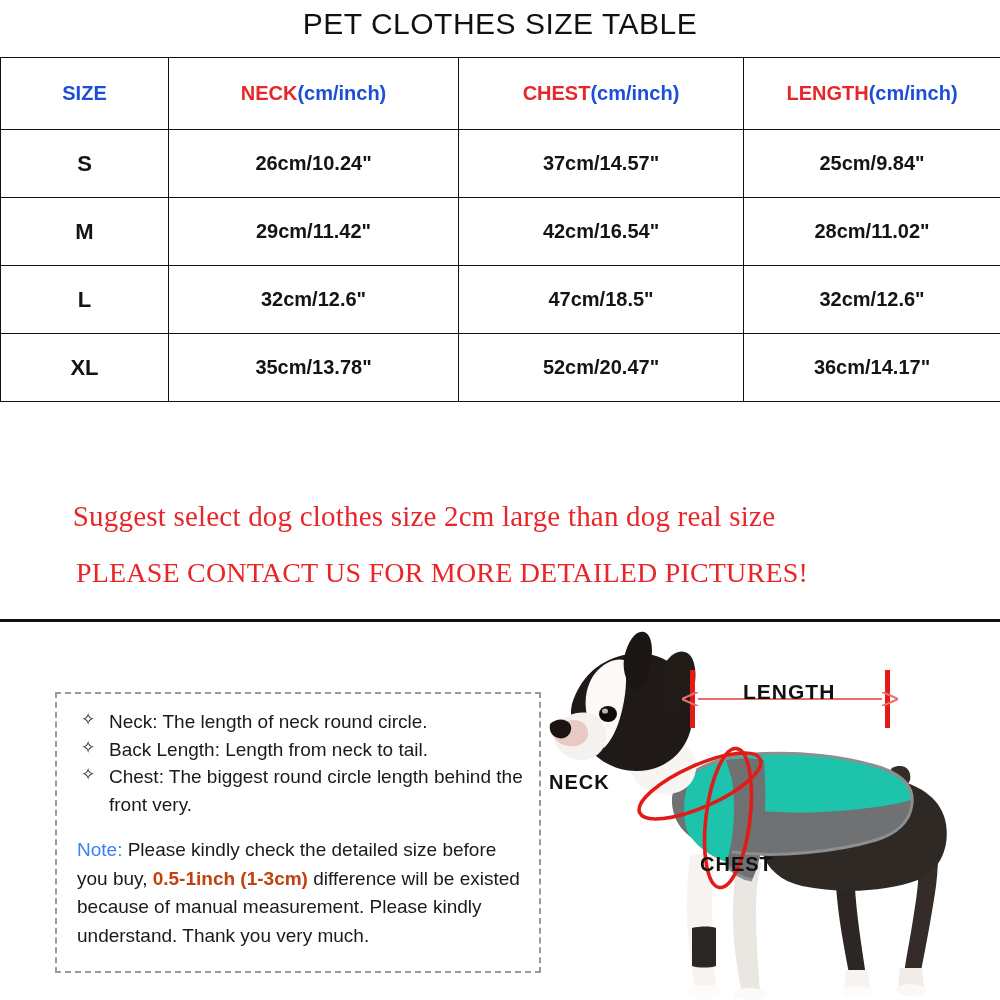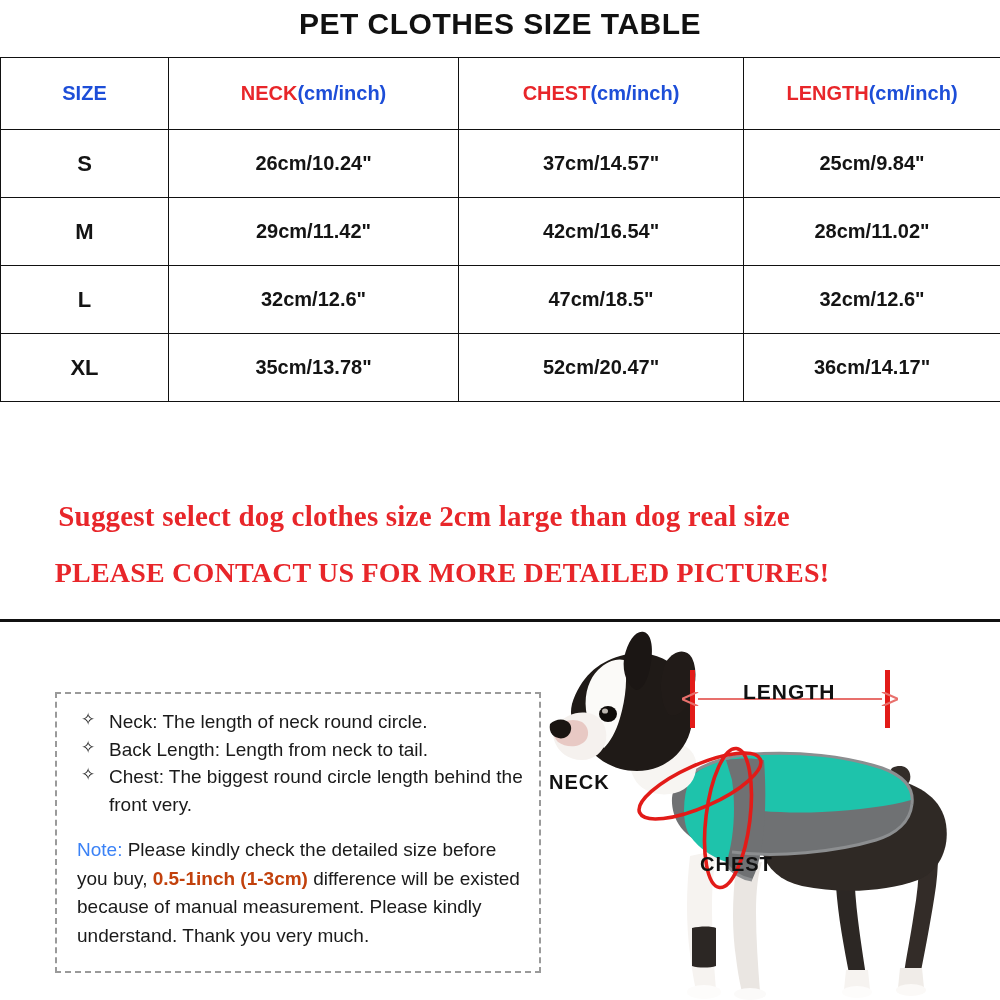--- a/index.html
+++ b/index.html
@@ -20,21 +20,21 @@
   }
 
   
   .title {
     position: absolute;
     top: 7px;
     left: 0;
     width: 1000px;
     text-align: center;
     font-size: 30px;
-    font-weight: bold;
+    font-weight: normal;
     letter-spacing: 0.5px;
     color: #111111;
     font-family: "Liberation Sans", sans-serif;
   }
 
   
   .size-table {
     position: absolute;
     top: 57px;
     left: 0;
@@ -70,21 +70,21 @@
   }
   .size-table tbody td.size-cell { font-size: 22px; }
 
   
   .notice {
     position: absolute;
     left: 0;
     width: 848px;
     text-align: center;
     color: #e8262a;
-    font-weight: bold;
+    font-weight: normal;
     font-family: "Liberation Serif", serif;
   }
   .notice-1 { top: 500px; font-size: 29px; letter-spacing: 0.2px; }
   .notice-2 { top: 557px; font-size: 28px; letter-spacing: 0.2px; padding-left: 36px; }
 
   
   .divider {
     position: absolute;
     left: 0;
     top: 619px;

